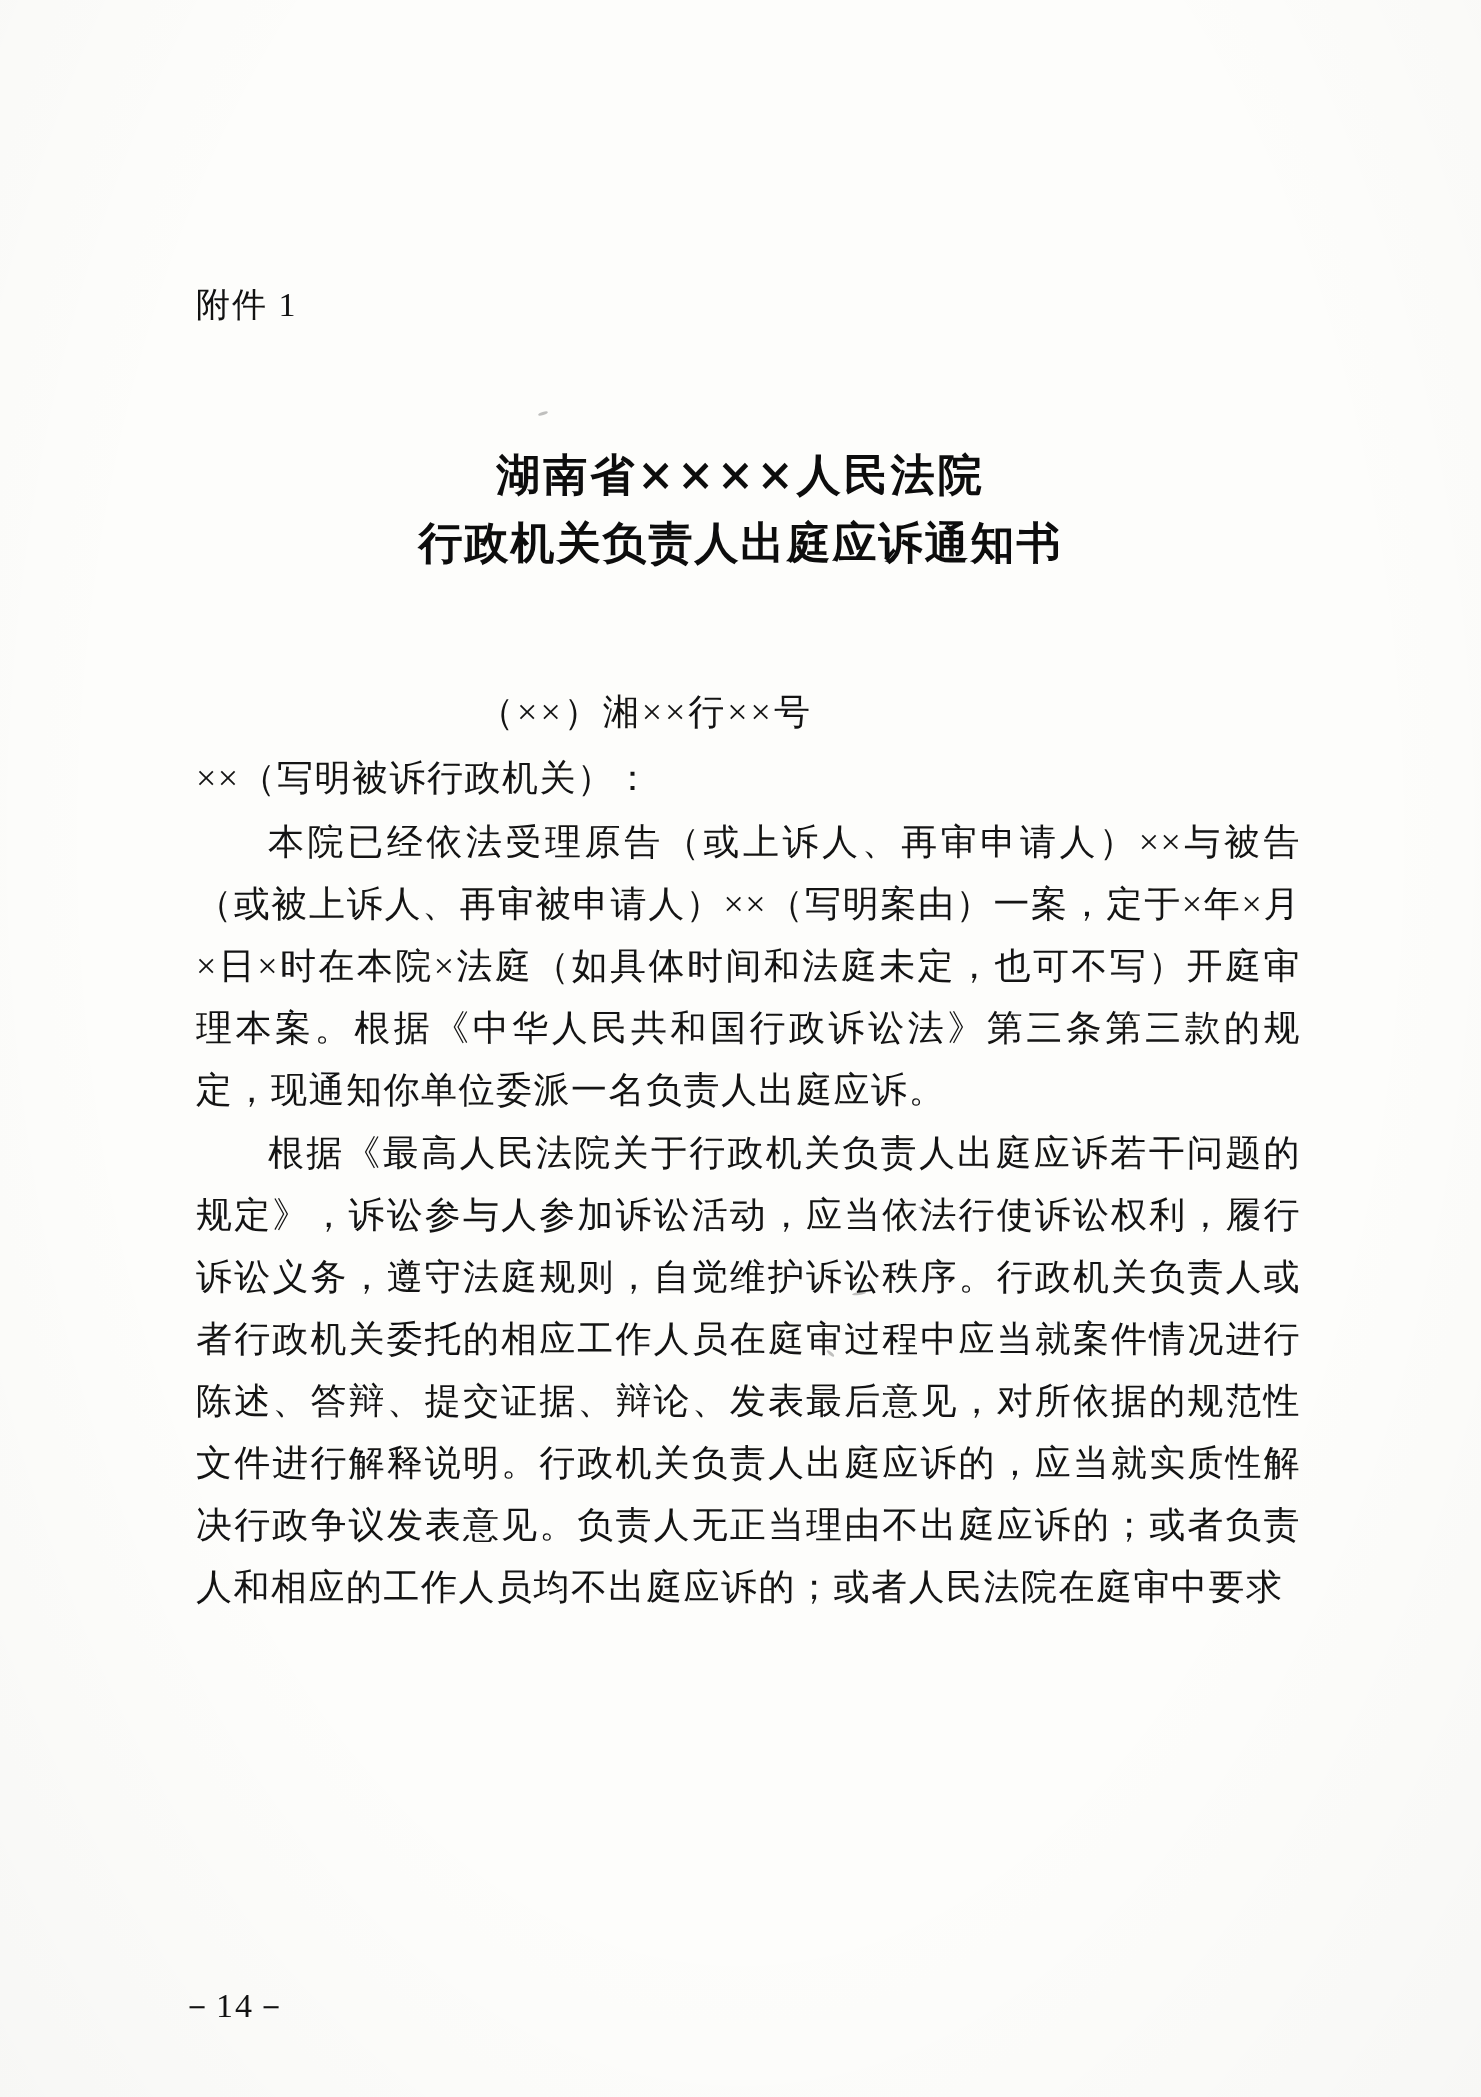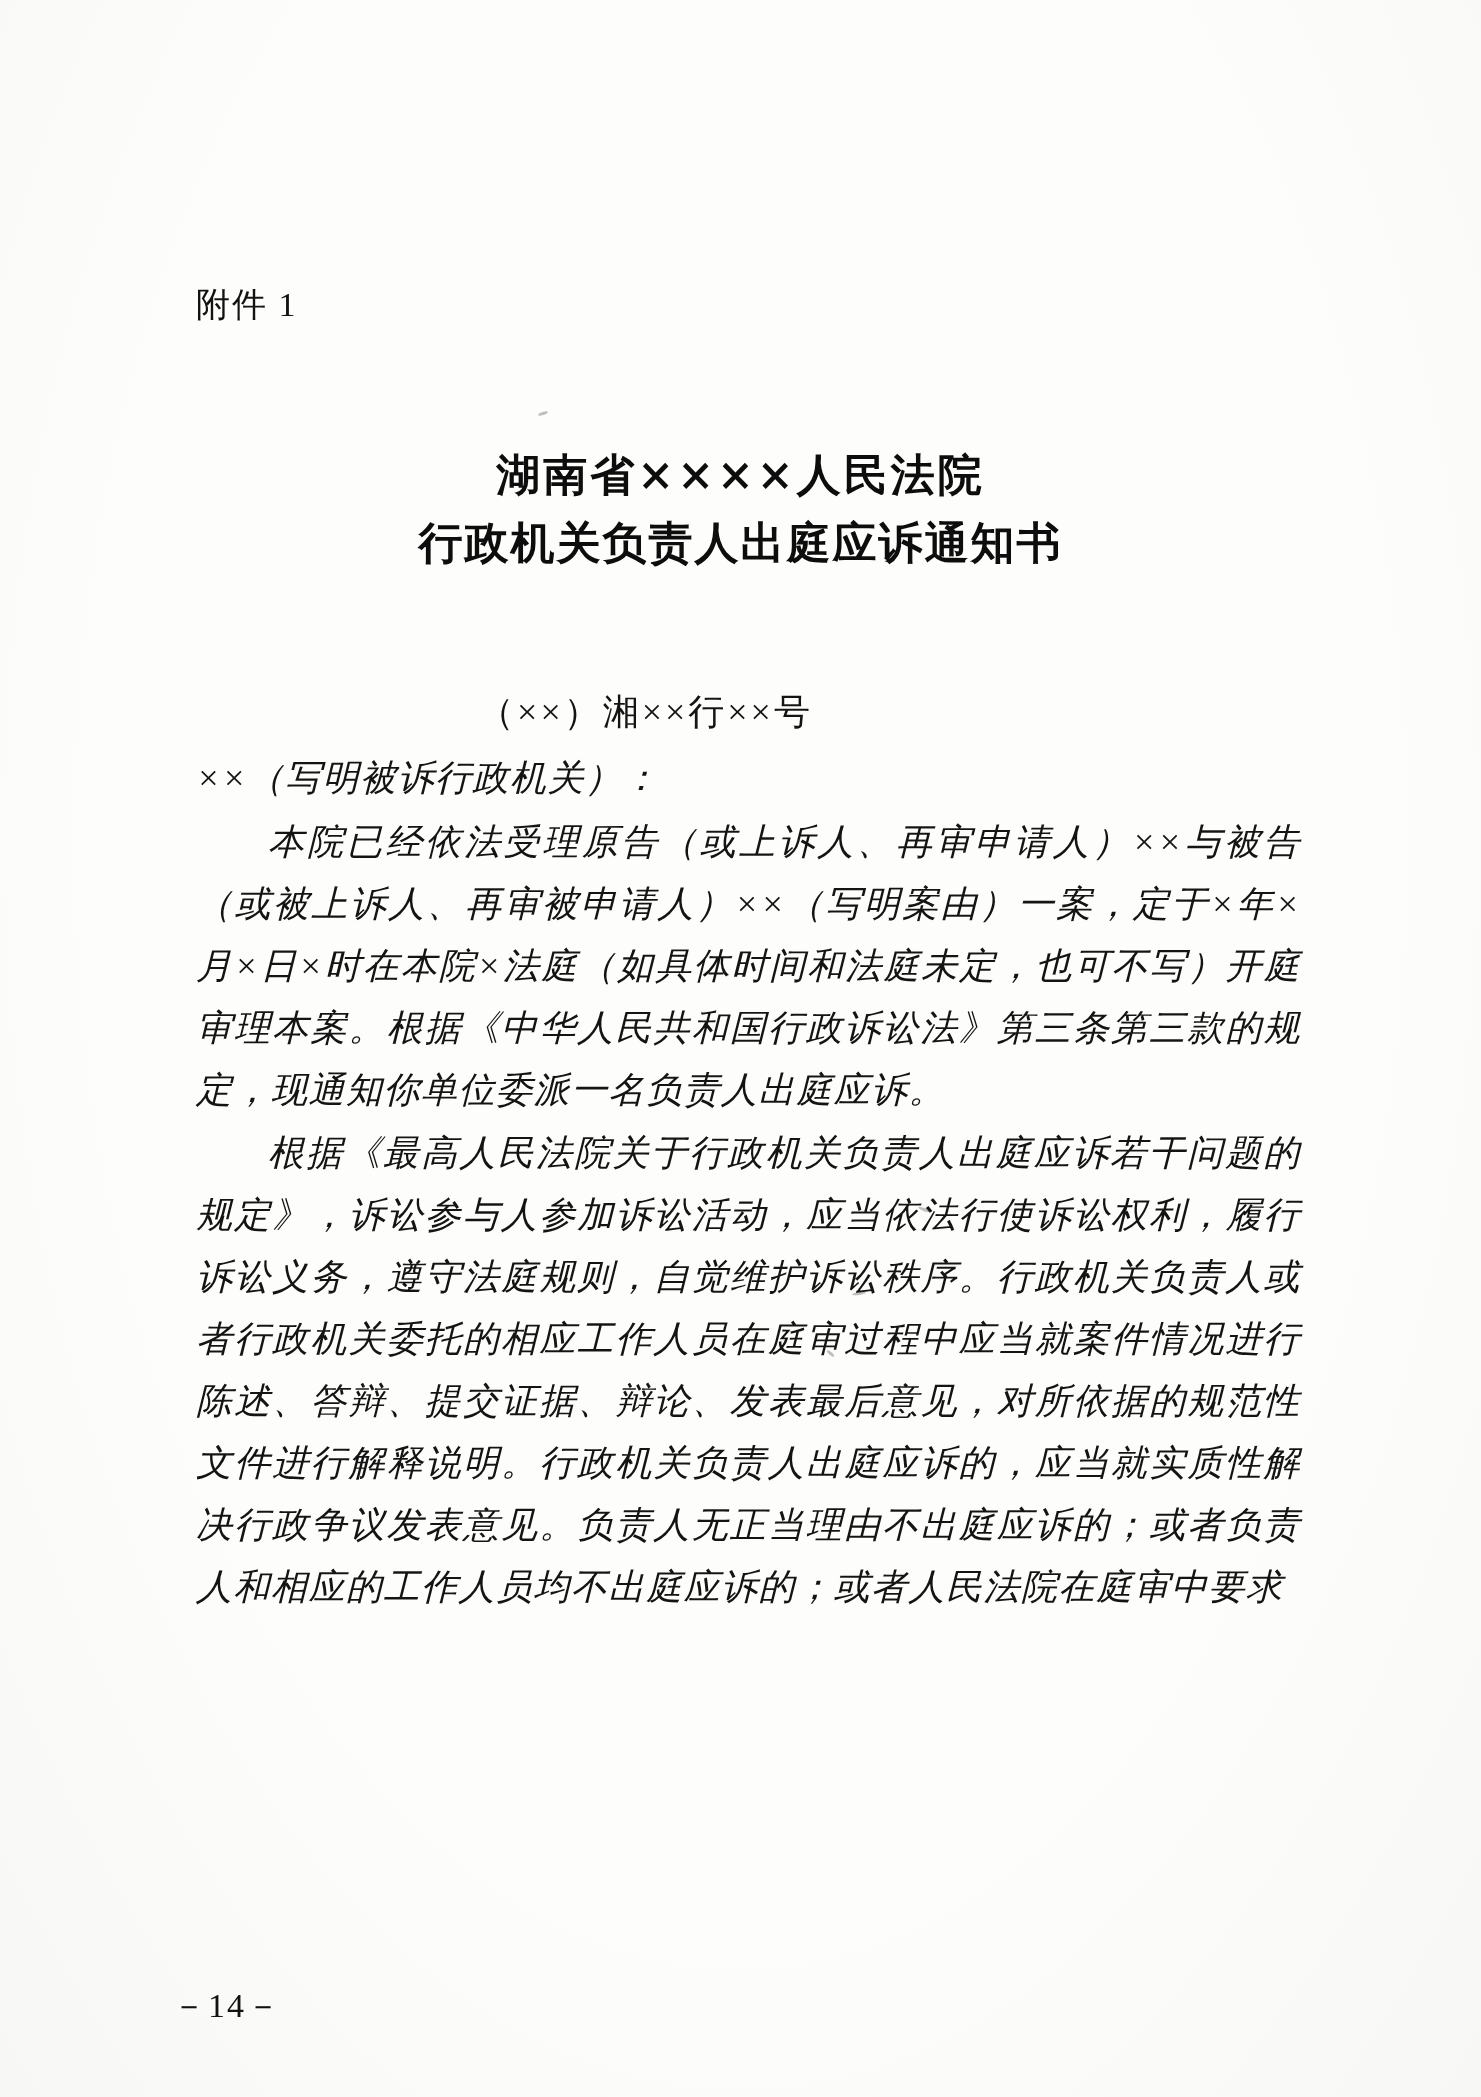--- a/index.html
+++ b/index.html
@@ -77,29 +77,28 @@
     width: 1105px;
     font-size: 36px;
     line-height: 1.72;
     letter-spacing: 1.5px;
     text-align: justify;
     text-justify: inter-character;
     color: #141414;
   }
   .body-text p {
     margin: 0 0 2px 0;
-    font-style: italic;
   }
   .body-text p.indent {
     text-indent: 2em;
   }
 
   .page-number {
     position: absolute;
-    left: 172px;
+    left: 180px;
     bottom: 68px;
     font-size: 34px;
     letter-spacing: 2px;
     color: #121212;
   }
 
   
   .speck {
     position: absolute;
     background: rgba(90, 90, 90, 0.38);

